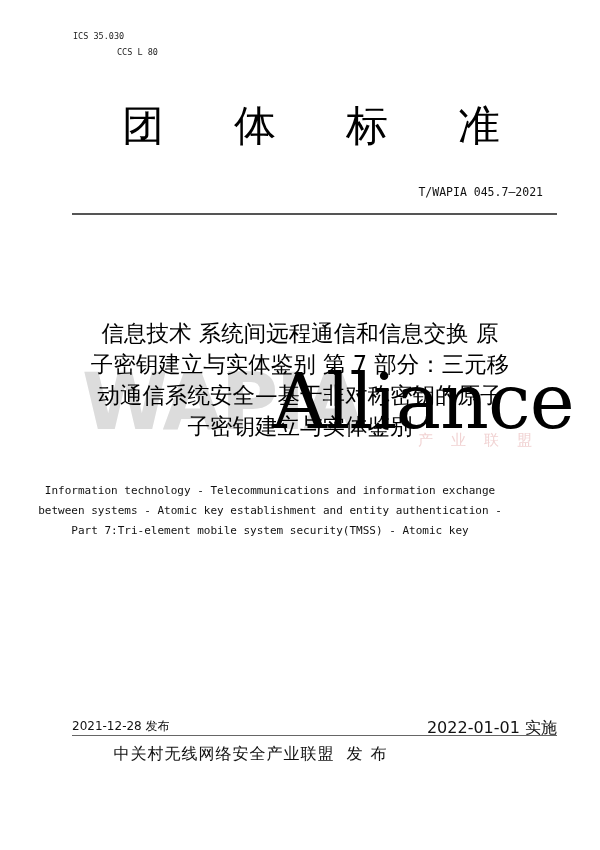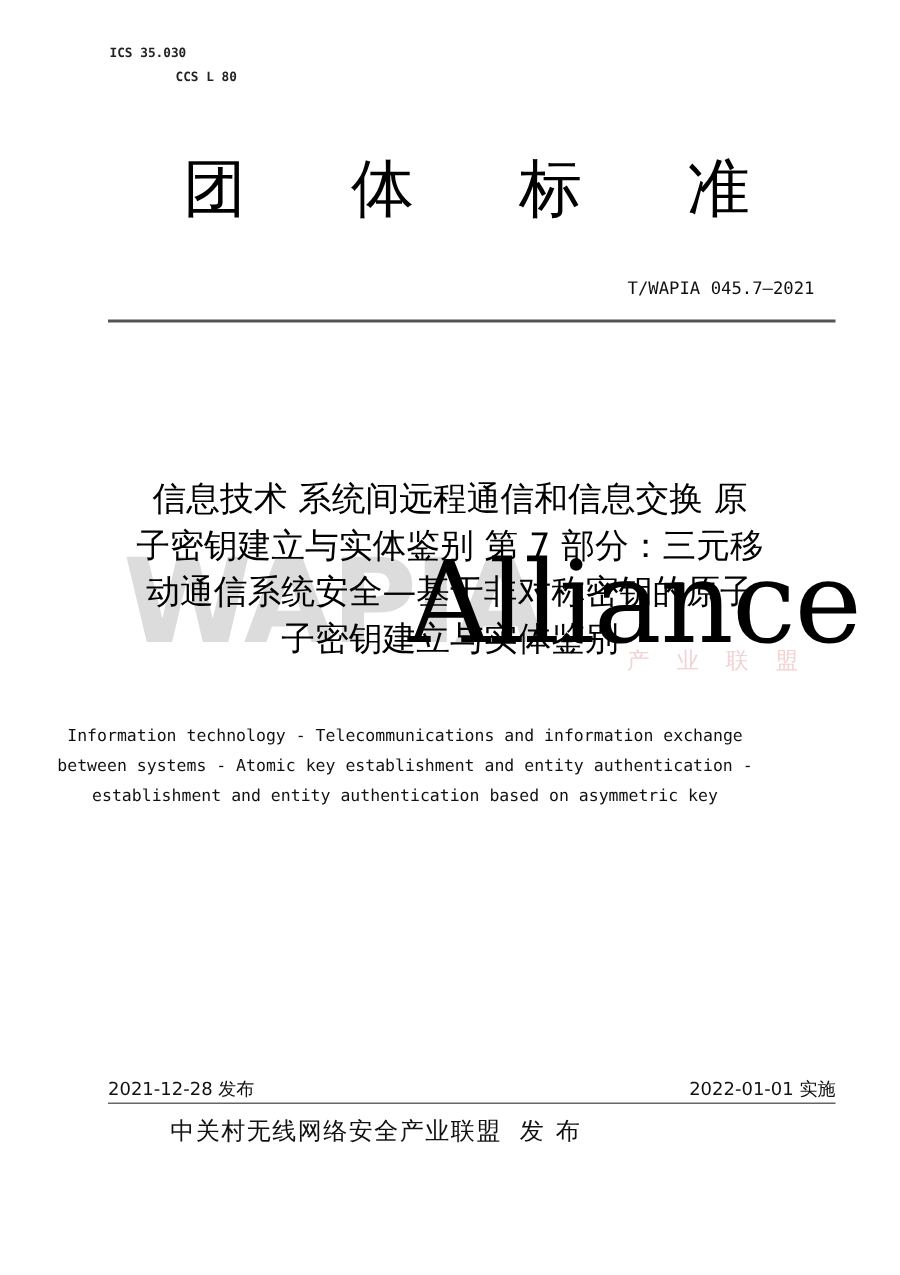--- a/index.html
+++ b/index.html
@@ -16,21 +16,20 @@
       color: #000;
     }
     .abs { position: absolute; }
 
     .classification {
       left: 73px;
       font-family: "DejaVu Sans Mono", monospace;
       font-size: 8.5px;
       color: #222;
       letter-spacing: 0;
-      font-weight: bold;
     }
     #ics { top: 31px; }
     #ccs { top: 47px; padding-left: 44px; }
 
     .big-title {
       top: 98px;
       left: 0;
       width: 600px;
       height: 56px;
     }
@@ -128,21 +127,21 @@
       top: 718px;
       left: 72px;
       font-family: "DejaVu Sans", sans-serif;
       font-size: 12px;
       color: #111;
     }
     .date-right {
       top: 718px;
       right: 43px;
       font-family: "DejaVu Sans", sans-serif;
-      font-size: 12px;
+      font-size: 16px;
       color: #111;
     }
     .publisher {
       top: 744px;
       left: 0;
       width: 508px;
       text-align: center;
       font-family: "DejaVu Sans", sans-serif;
       font-size: 16px;
       color: #111;
@@ -177,21 +176,21 @@
 <div class="abs cn-title">
   <div>信息技术 系统间远程通信和信息交换 原</div>
   <div>子密钥建立与实体鉴别 第 7 部分：三元移</div>
   <div>动通信系统安全—基于非对称密钥的原子</div>
   <div>子密钥建立与实体鉴别</div>
 </div>
 
 <div class="abs en-title">
   <div>Information technology - Telecommunications and information exchange</div>
   <div>between systems - Atomic key establishment and entity authentication -</div>
-  <div>establishment and entity authentication based on asymmetric key</div>
+  <div>Part 7:Tri-element mobile system security(TMSS) - Atomic key</div>
 </div>
 
 <div class="abs date-left">2021-12-28 发布</div>
 <div class="abs date-right">2022-01-01 实施</div>
 
 <div class="abs rule" id="rule-bottom"></div>
 
 <div class="abs publisher">
   <span>中关村无线网络安全产业联盟</span><span class="pub-action">发布</span>
 </div>

